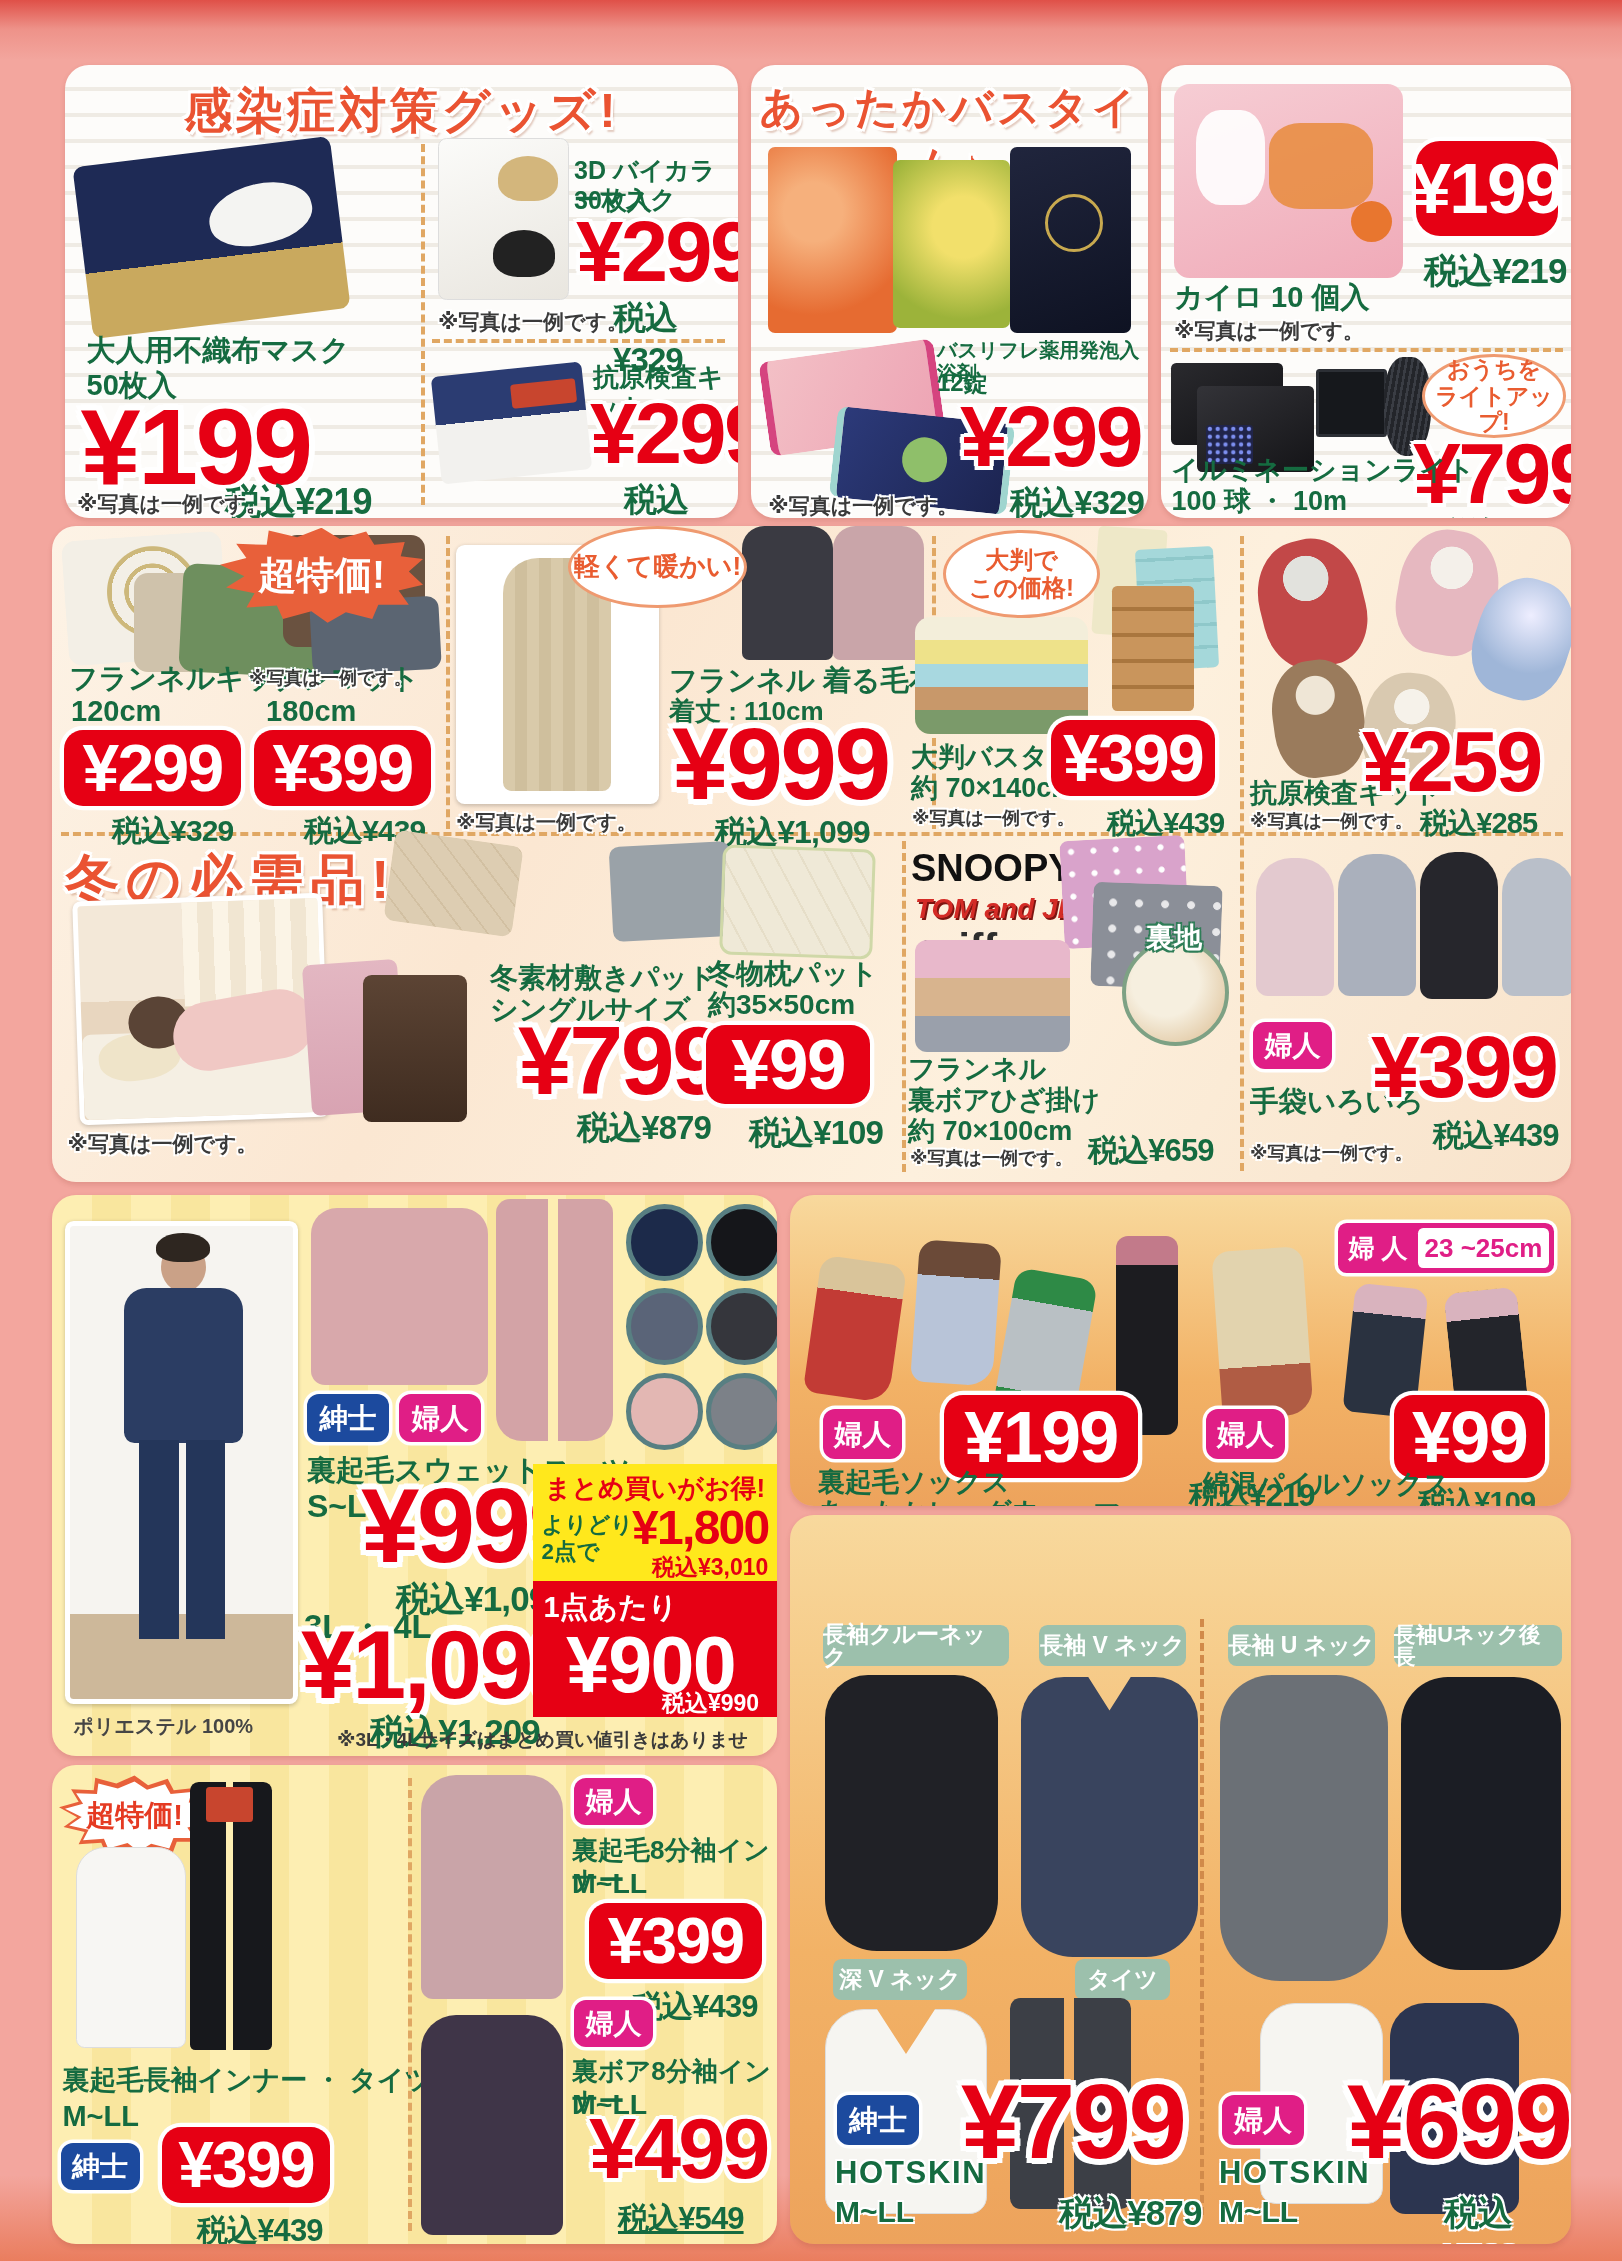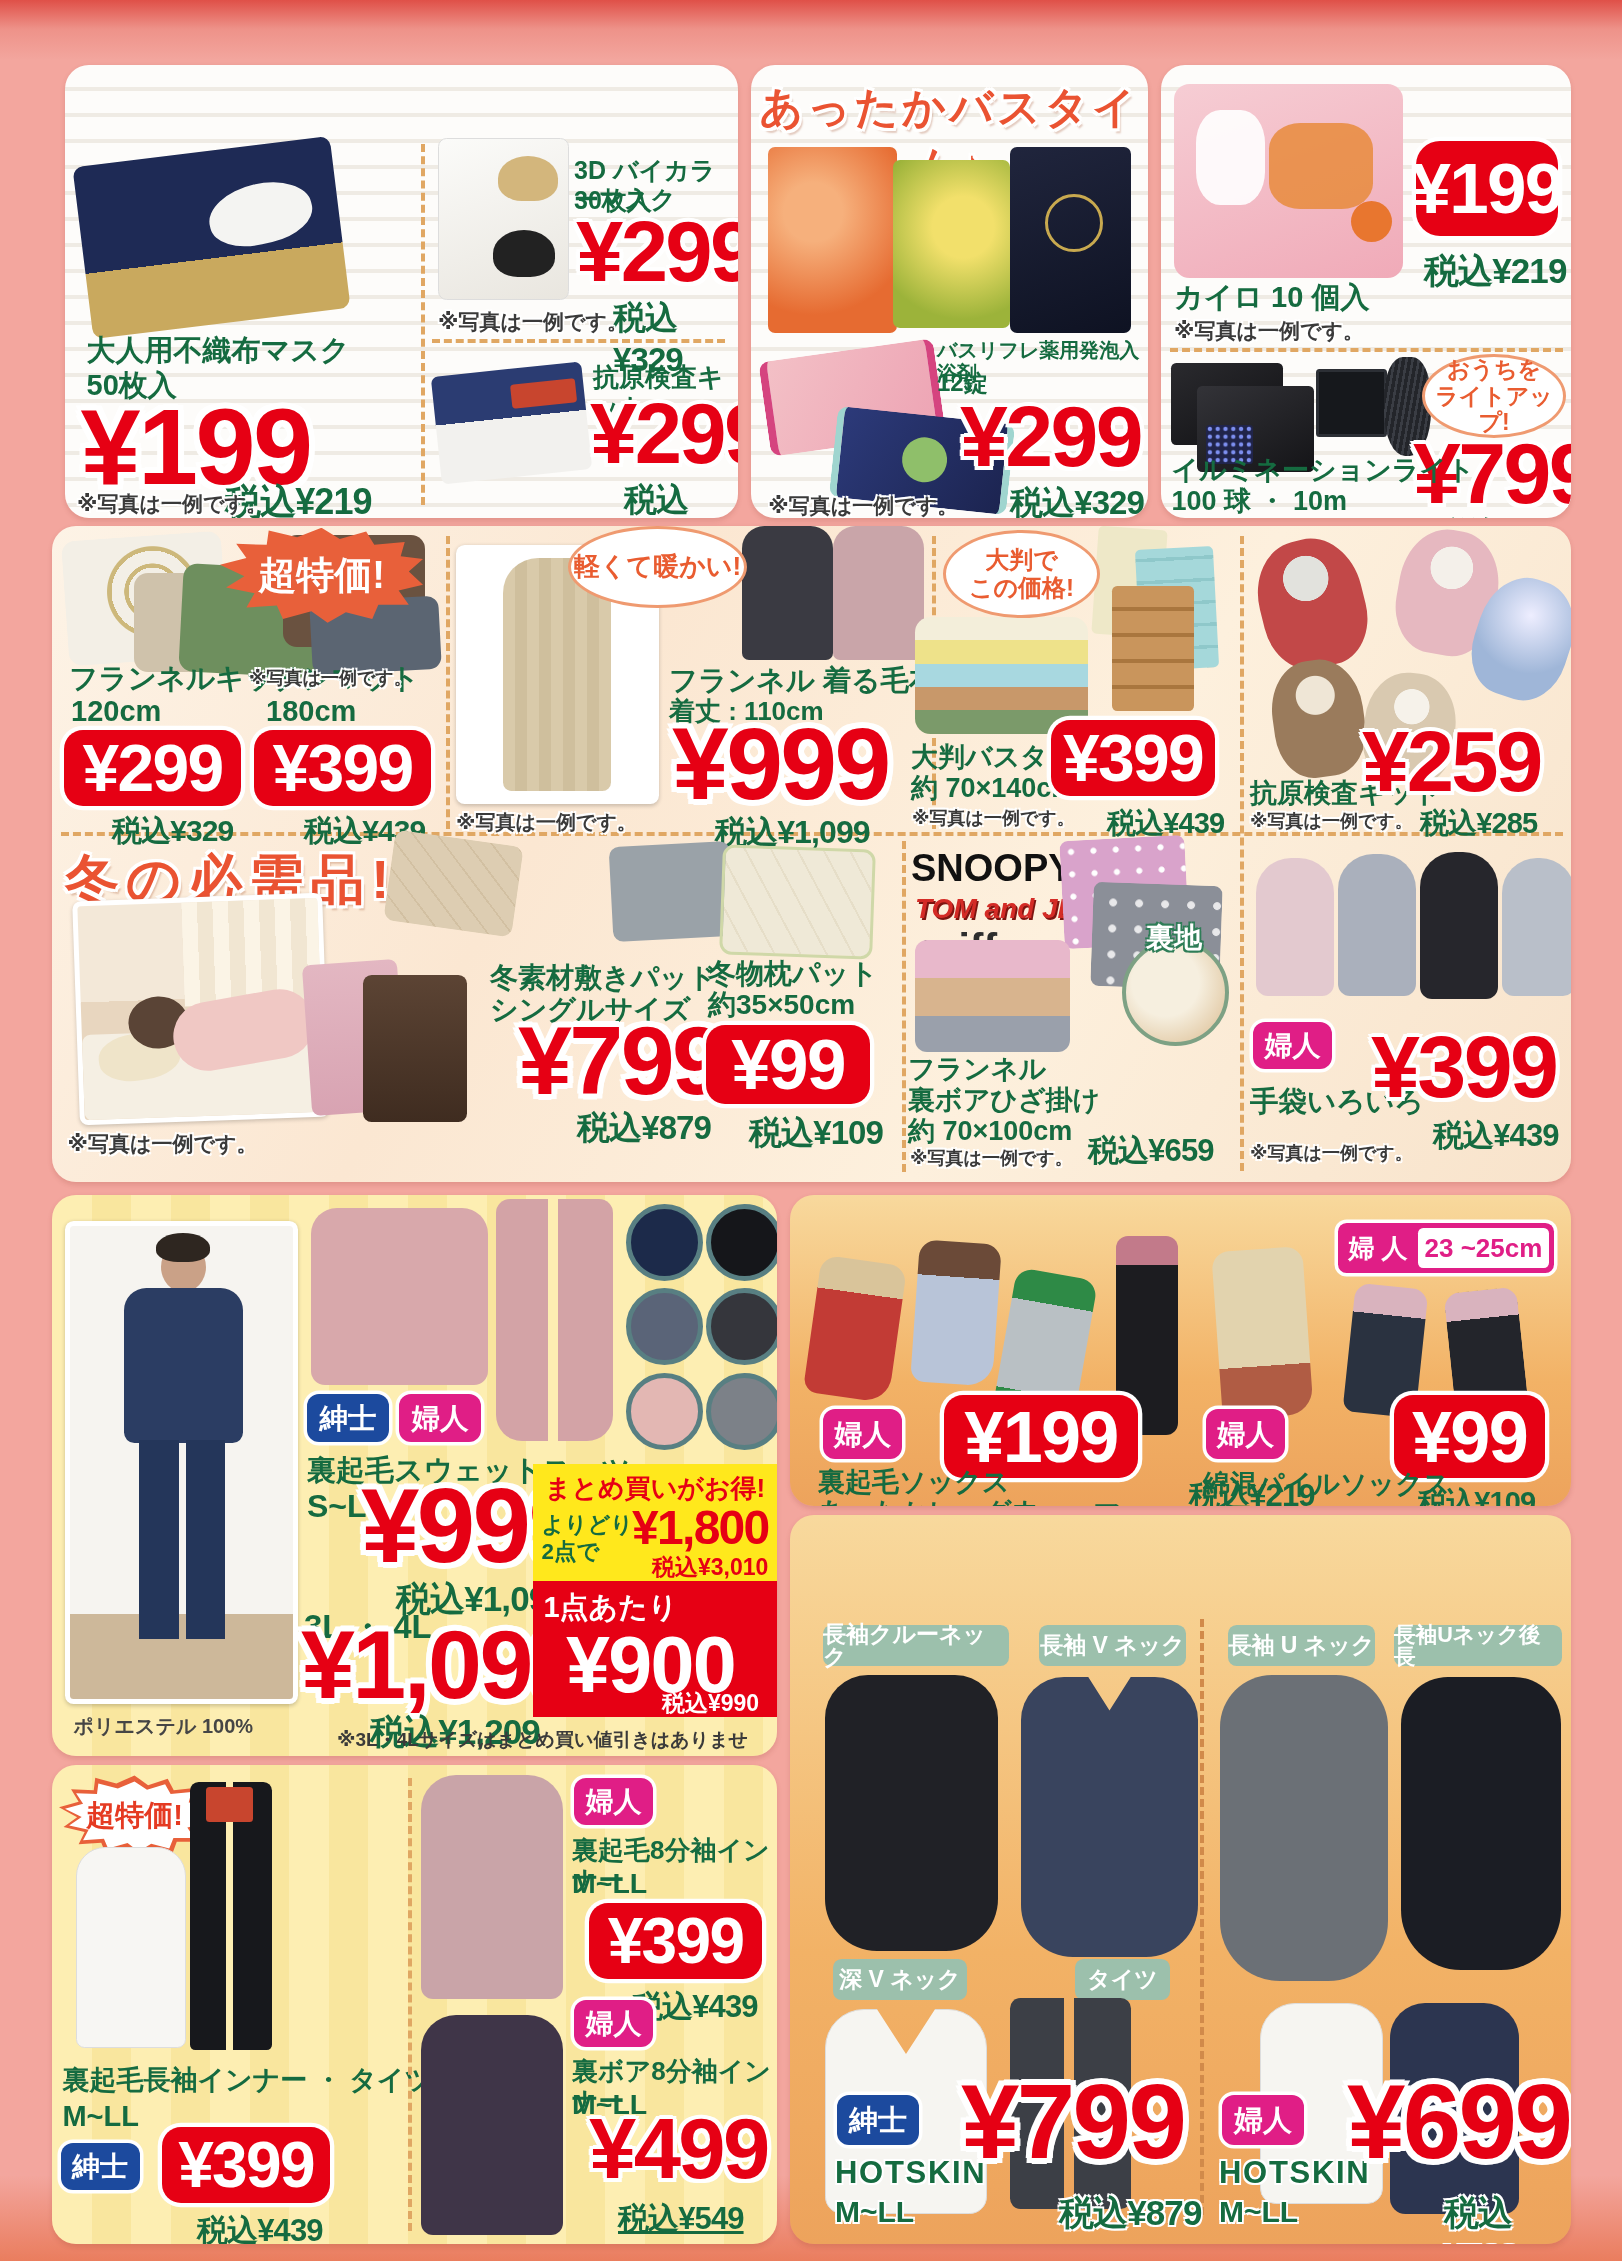--- a/index.html
+++ b/index.html
@@ -40,20 +40,21 @@
   .vdash{border-left:4.3px dashed #e0a763;} .hdash{border-top:4.3px dashed #e0a763;}
   .img{position:absolute;border-radius:8.6px;}
   .ph-frame{background:#fff;box-shadow:0 1.7px 4.3px rgba(0,0,0,.2);}
 </style>
 </head>
 <body>
 
 <div class="page">
 
   <section class="panel wood" style="left:65px;top:65px;width:673px;height:453px;">
+    <div class="abs sec-title" style="left:0;top:14px;width:100%;font-size:48px;">感染症対策グッズ!</div>
     <div class="abs vdash" style="left:356px;top:79px;height:361px;"></div>
     <div class="abs hdash" style="left:367px;top:274px;width:293px;"></div>
 
     <div class="img" style="left:17.3px;top:86px;width:259px;height:173px;transform:rotate(-7deg);background:linear-gradient(180deg,#1e2a55 0 62%,#c9a95e 62% 100%);border-radius:10.4px;">
       <div class="abs" style="left:129px;top:39px;width:104px;height:60px;background:#f4f4f2;border-radius:50% 50% 45% 45%;transform:rotate(-6deg);"></div>
     </div>
     <div class="abs pname" style="left:21.6px;top:269px;font-size:29px;">大人用不織布マスク</div>
     <div class="abs pname" style="left:21.6px;top:304px;font-size:29px;">50枚入</div>
     <div class="abs price olw2" style="left:15.5px;top:332px;font-size:108px;">¥199</div>
     <div class="abs tax" style="left:160px;top:413px;font-size:36px;">税込¥219</div>

